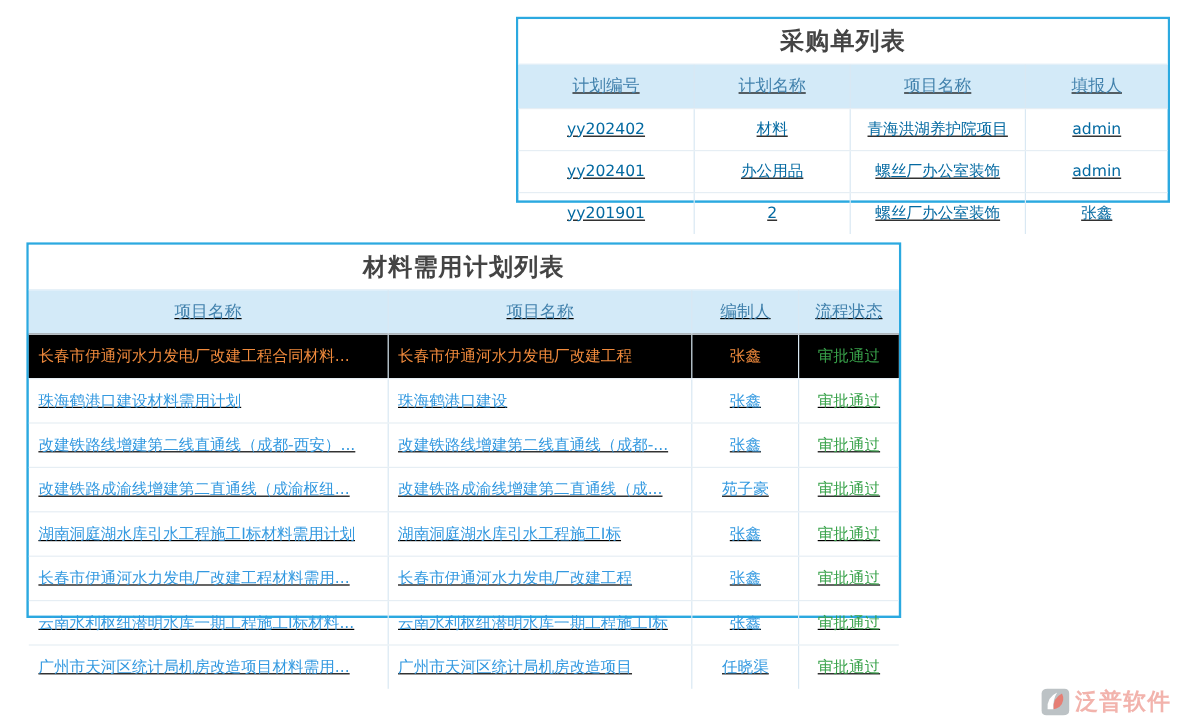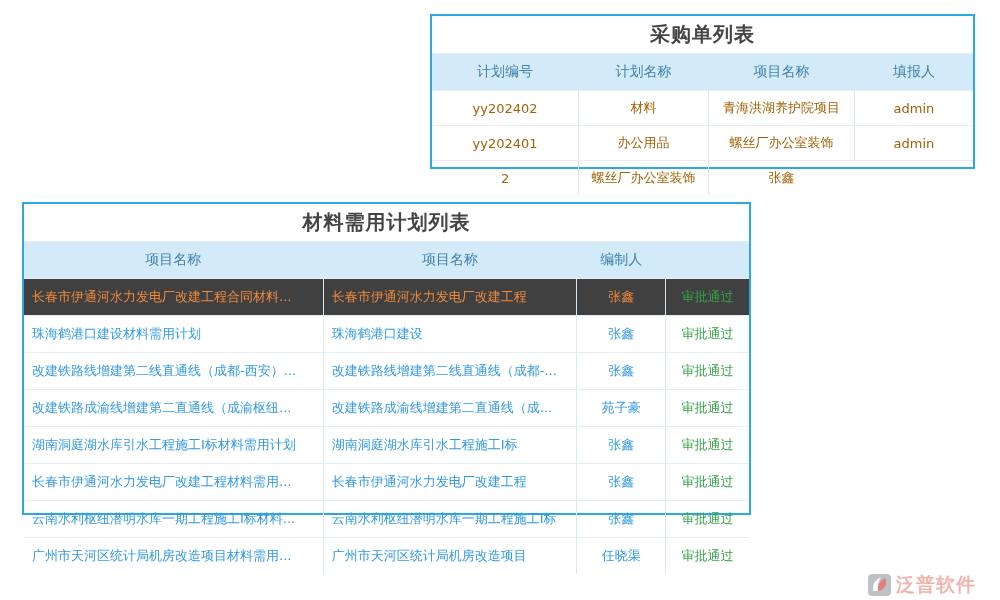--- a/index.html
+++ b/index.html
@@ -7,40 +7,40 @@
               font-family:"DejaVu Sans","Liberation Sans",sans-serif; overflow:hidden; }
 
   .panel { position:absolute; background:#ffffff; border:2px solid #2ba9e0; }
   .panel-top   { left:430px; top:14px;  width:545px; height:155px; }
   .panel-bottom{ left:22px;  top:202px; width:729px; height:313px; }
 
   .panel-title { height:38px; display:flex; align-items:center; justify-content:center;
                  font-size:20px; font-weight:bold; color:#444444; letter-spacing:1px;
                  border-bottom:1px solid #e2eef7; background:#ffffff; }
 
-  .grid-row { display:grid; }
+  .grid-row { display:grid;text-decoration:underline; }
   .cols-top    { grid-template-columns:27% 24% 27% 22%; }
   .cols-bottom { grid-template-columns:41.2% 35% 12.2% 11.6%; }
 
   .thead { background:#d3eaf8; }
   .thead .cell { color:#4181ac; font-size:14px; height:36px; }
 
   .cell { display:flex; align-items:center; justify-content:center; font-size:13px;
-          color:#a16207; padding:0 8px; border-left:1px solid #d9e8f3; overflow:hidden;
+          color:#0369a1; padding:0 8px; border-left:1px solid #d9e8f3; overflow:hidden;
           white-space:nowrap; }
   .cell:first-child { border-left:none; }
 
   .tr { border-top:1px solid #e6eef4; }
   .panel-top .tr .cell { height:34px; }
   .panel-bottom .tr .cell { height:36px; }
 
   .panel-bottom .cell.left { justify-content:flex-start; }
   .link   { color:#3399e0; cursor:pointer; }
   .status { color:#38a24a; }
-  .tr.highlight { background:#404040; }
+  .tr.highlight { background:#000000; }
   .tr.highlight .link { color:#f08a3c; }
 
   .watermark { position:absolute; left:866px; top:548px; width:130px; opacity:0.78; }
   .wm-row { display:flex; align-items:center; gap:4px;margin-top:24px; }
   .wm-brand { font-size:19px; font-weight:bold; color:#ef9e96; letter-spacing:1px; }
   .wm-url { font-size:16px; color:#f0a8a0; margin-top:1px; letter-spacing:0.5px; }
   .wm-icon { width:26px; height:24px; flex:0 0 auto; }
 </style>
 </head>
 <body>
@@ -61,33 +61,35 @@
     <div class="cell">青海洪湖养护院项目</div>
     <div class="cell">admin</div>
   </div>
   <div class="grid-row cols-top tr">
     <div class="cell">yy202401</div>
     <div class="cell">办公用品</div>
     <div class="cell">螺丝厂办公室装饰</div>
     <div class="cell">admin</div>
   </div>
   <div class="grid-row cols-top tr">
+    <div class="cell">yy201901</div>
     <div class="cell">2</div>
     <div class="cell">螺丝厂办公室装饰</div>
     <div class="cell">张鑫</div>
   </div>
 </div>
 
 <div class="panel panel-bottom">
   <div class="panel-title">材料需用计划列表</div>
 
   <div class="grid-row cols-bottom thead">
     <div class="cell">项目名称</div>
     <div class="cell">项目名称</div>
     <div class="cell">编制人</div>
+    <div class="cell">流程状态</div>
   </div>
 
   <div class="grid-row cols-bottom tr highlight">
     <div class="cell left link">长春市伊通河水力发电厂改建工程合同材料...</div>
     <div class="cell left link">长春市伊通河水力发电厂改建工程</div>
     <div class="cell link">张鑫</div>
     <div class="cell status">审批通过</div>
   </div>
   <div class="grid-row cols-bottom tr">
     <div class="cell left link">珠海鹤港口建设材料需用计划</div>

